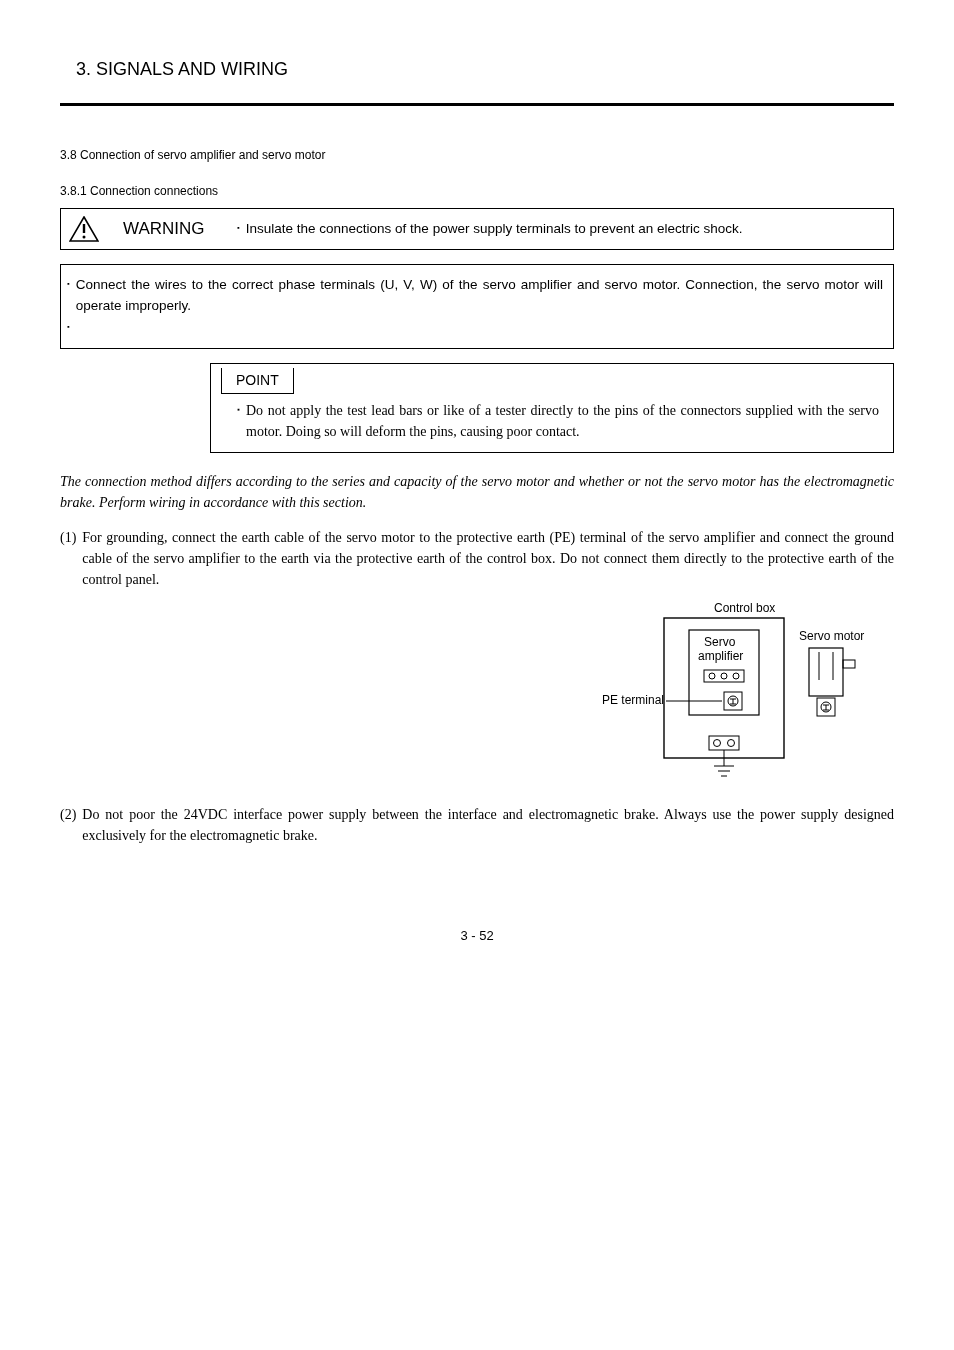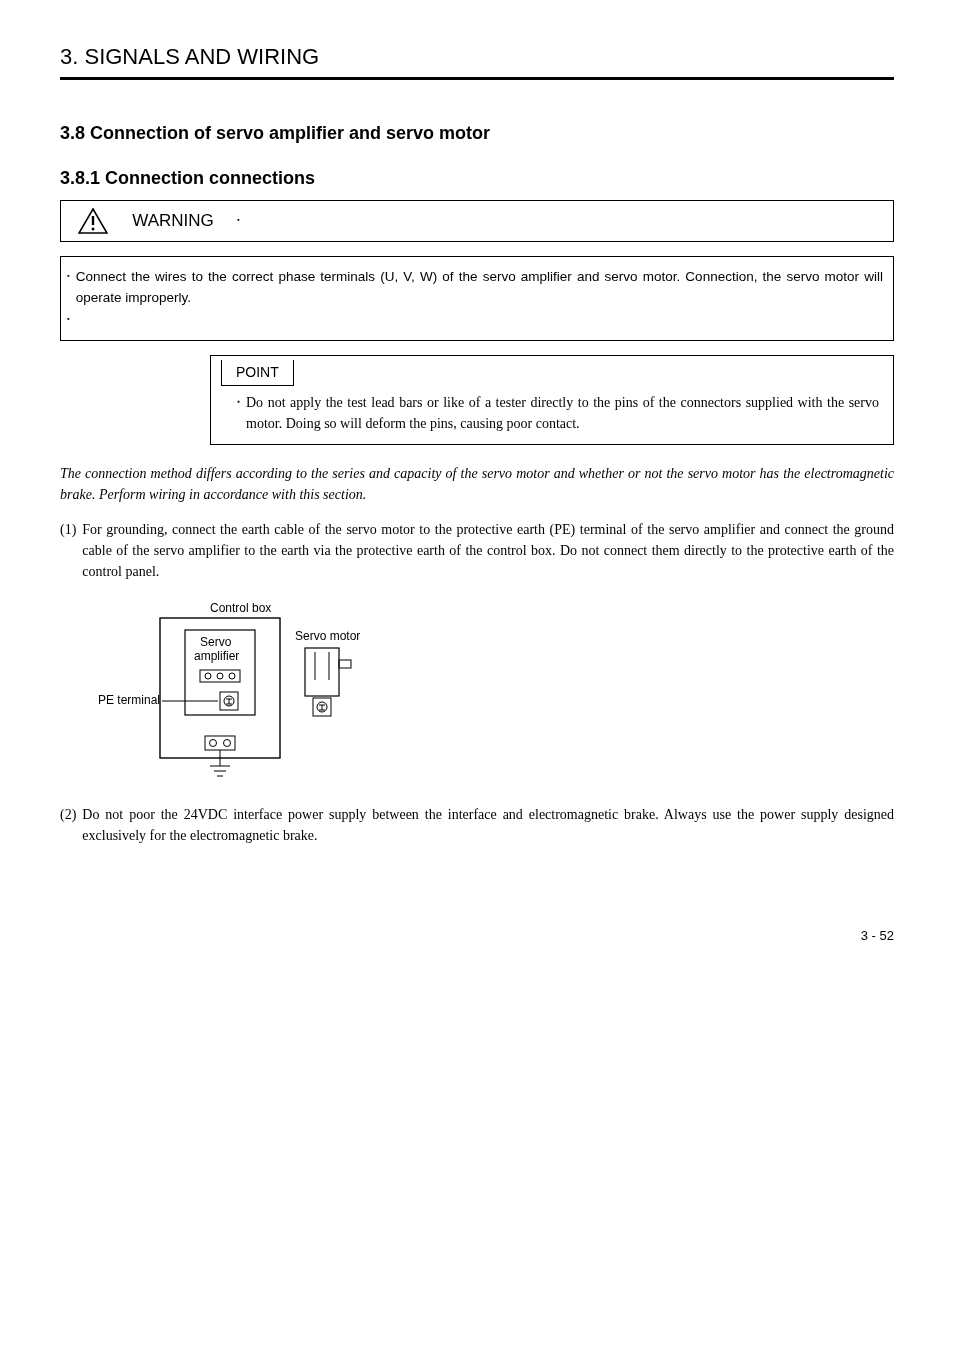--- a/index.html
+++ b/index.html
@@ -13,41 +13,40 @@
     padding: 40px 60px;
     width: 954px;
   }
   .page-header {
     border-bottom: 3px solid #000;
     padding-bottom: 4px;
     margin-bottom: 40px;
   }
   .page-header h1 {
     font-family: Arial, Helvetica, sans-serif;
-    font-size: 22px;
+    font-size: 18px;
     font-weight: normal;
-    margin: 0;
+    margin: 16px;
   }
   .sub-heading {
     font-family: Arial, Helvetica, sans-serif;
-    font-size: 18px;
+    font-size: 12px;
     margin: 18px 0 6px 0;
-    font-weight: bold;
   }
   .alert-box {
     border: 1px solid #000;
     display: flex;
     align-items: stretch;
     margin: 8px 0 14px 0;
     font-family: Arial, Helvetica, sans-serif;
   }
   .alert-label {
     display: flex;
     align-items: center;
-    justify-content: center;
+    justify-content: flex-start;
     gap: 24px;
     width: 170px;
     flex: 0 0 170px;
     font-size: 17px;
     padding: 6px 8px;
   }
   .alert-label svg { flex: 0 0 auto; }
   .alert-body {
     flex: 1;
     padding: 8px 10px 8px 4px;
@@ -88,25 +87,25 @@
   }
   .num-para {
     display: flex;
     gap: 6px;
     text-align: justify;
     margin: 14px 0 10px 0;
   }
   .num-para .num { flex: 0 0 auto; }
   .diagram-wrap {
     display: flex;
-    justify-content: flex-start;
-    margin: 18px 0 14px 0;
+    justify-content: flex-end;
+    margin: 10px 0 14px 0;
   }
   .page-num {
-    text-align: right;
+    text-align: center;
     margin-top: 80px;
     font-family: Arial, Helvetica, sans-serif;
     font-size: 13px;
   }
 </style>
 </head>
 <body>
 
 <div class="page-header">
   <h1>3. SIGNALS AND WIRING</h1>
@@ -120,20 +119,21 @@
     <svg width="30" height="26" viewBox="0 0 30 26">
       <polygon points="15,1 29,25 1,25" fill="none" stroke="#000" stroke-width="1.6"></polygon>
       <line x1="15" y1="8" x2="15" y2="17" stroke="#000" stroke-width="2.4"></line>
       <circle cx="15" cy="21" r="1.5" fill="#000"></circle>
     </svg>
     <span>WARNING</span>
   </div>
   <div class="alert-body">
     <div class="bullet">
       <span class="dot">･</span>
+      <span>Insulate the connections of the power supply terminals to prevent an electric shock.</span>
     </div>
   </div>
 </div>
 
 <div class="alert-box">
   <div class="alert-body">
     <div class="bullet">
       <span class="dot">･</span>
       <span>Connect the wires to the correct phase terminals (U, V, W) of the servo amplifier and servo motor. Connection, the servo motor will operate improperly.</span>
     </div>

